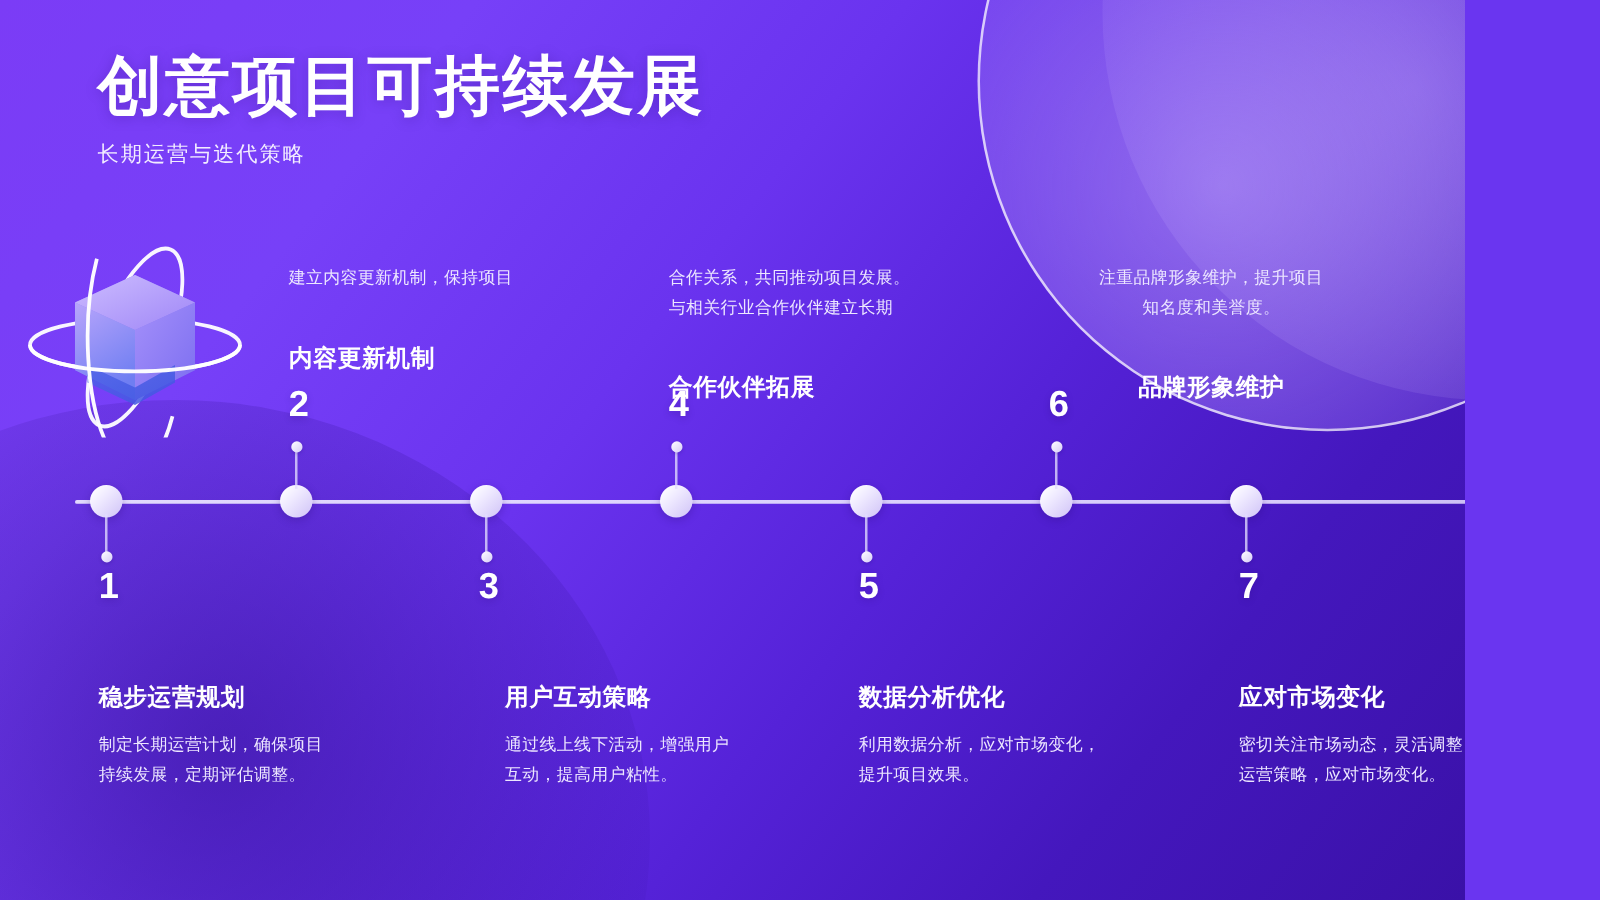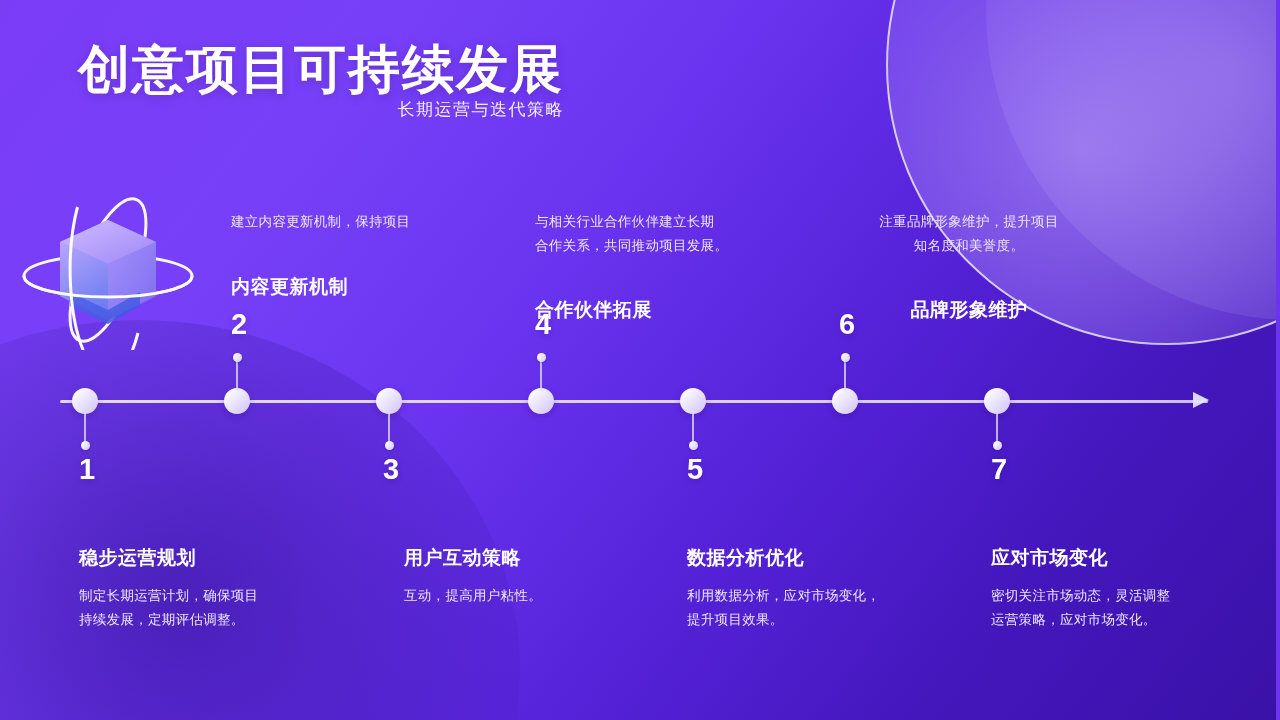--- a/index.html
+++ b/index.html
@@ -5,21 +5,21 @@
   * { margin:0; padding:0; box-sizing:border-box; }
   html,body { width:1280px; height:720px; overflow:hidden; }
   body {
     font-family:"Liberation Sans","DejaVu Sans",sans-serif;
     background:#6a35f0;
     position:relative;
   }
 
   #slide {
     position:absolute; inset:0;
-    width:1276px; height:720px;
+    width:1172px; height:720px;
     overflow:hidden;
     background:
       linear-gradient(128deg,
         #7b3cf6 0%,
         #7740f8 22%,
         #6a33ef 42%,
         #5522d8 62%,
         #4417bd 80%,
         #3a11a8 100%);
   }
@@ -59,22 +59,22 @@
   }
 
   
   .header { position:absolute; left:78px; top:40px; }
   .title {
     font-size:52px; font-weight:bold; color:#fff;
     letter-spacing:2px; line-height:1.12;
     text-shadow:0 2px 10px rgba(40,10,110,.25);
   }
   .subtitle {
-    margin-top:0;
-    font-size:17px; color:#f2ecff; letter-spacing:1.5px;text-align:right;
+    margin-top:14px;
+    font-size:17px; color:#f2ecff; letter-spacing:1.5px;
   }
 
   
   .cube-wrap {
     position:absolute; left:22px; top:192px;
     width:172px; height:158px;
   }
   .cube-wrap svg { display:block; }
 
   
@@ -213,31 +213,32 @@
         </div>
         <div class="bk-title">内容更新机制</div>
       </div>
       <div class="node" style="left: 376px;"></div>
       <div class="stem" style="left: 388px; top: 411px; height: 34px;"></div>
       <div class="minidot" style="left: 384.5px; top: 441px;"></div>
       <div class="num" style="left: 383px; top: 455px;">3</div>
       <div class="block bottom" style="left: 404px; width: 260px; top: 505px;">
         <div class="bk-title">用户互动策略</div>
         <div class="bk-desc">
+          <div>通过线上线下活动，增强用户</div>
           <div>互动，提高用户粘性。</div>
         </div>
       </div>
       <div class="node" style="left: 528px;"></div>
       <div class="stem" style="left: 540px; top: 357px; height: 34px;"></div>
       <div class="minidot" style="left: 536.5px; top: 353px;"></div>
       <div class="num" style="left: 535px; top: 310px;">4</div>
       <div class="block top" style="left: 535px; width: 260px; top: 210px;">
         <div class="bk-desc">
+          <div>合作关系，共同推动项目发展。</div>
           <div>与相关行业合作伙伴建立长期</div>
-          <div>合作关系，共同推动项目发展。</div>
         </div>
         <div class="bk-title">合作伙伴拓展</div>
       </div>
       <div class="node" style="left: 680px;"></div>
       <div class="stem" style="left: 692px; top: 411px; height: 34px;"></div>
       <div class="minidot" style="left: 688.5px; top: 441px;"></div>
       <div class="num" style="left: 687px; top: 455px;">5</div>
       <div class="block bottom" style="left: 687px; width: 260px; top: 505px;">
         <div class="bk-title">数据分析优化</div>
         <div class="bk-desc">

